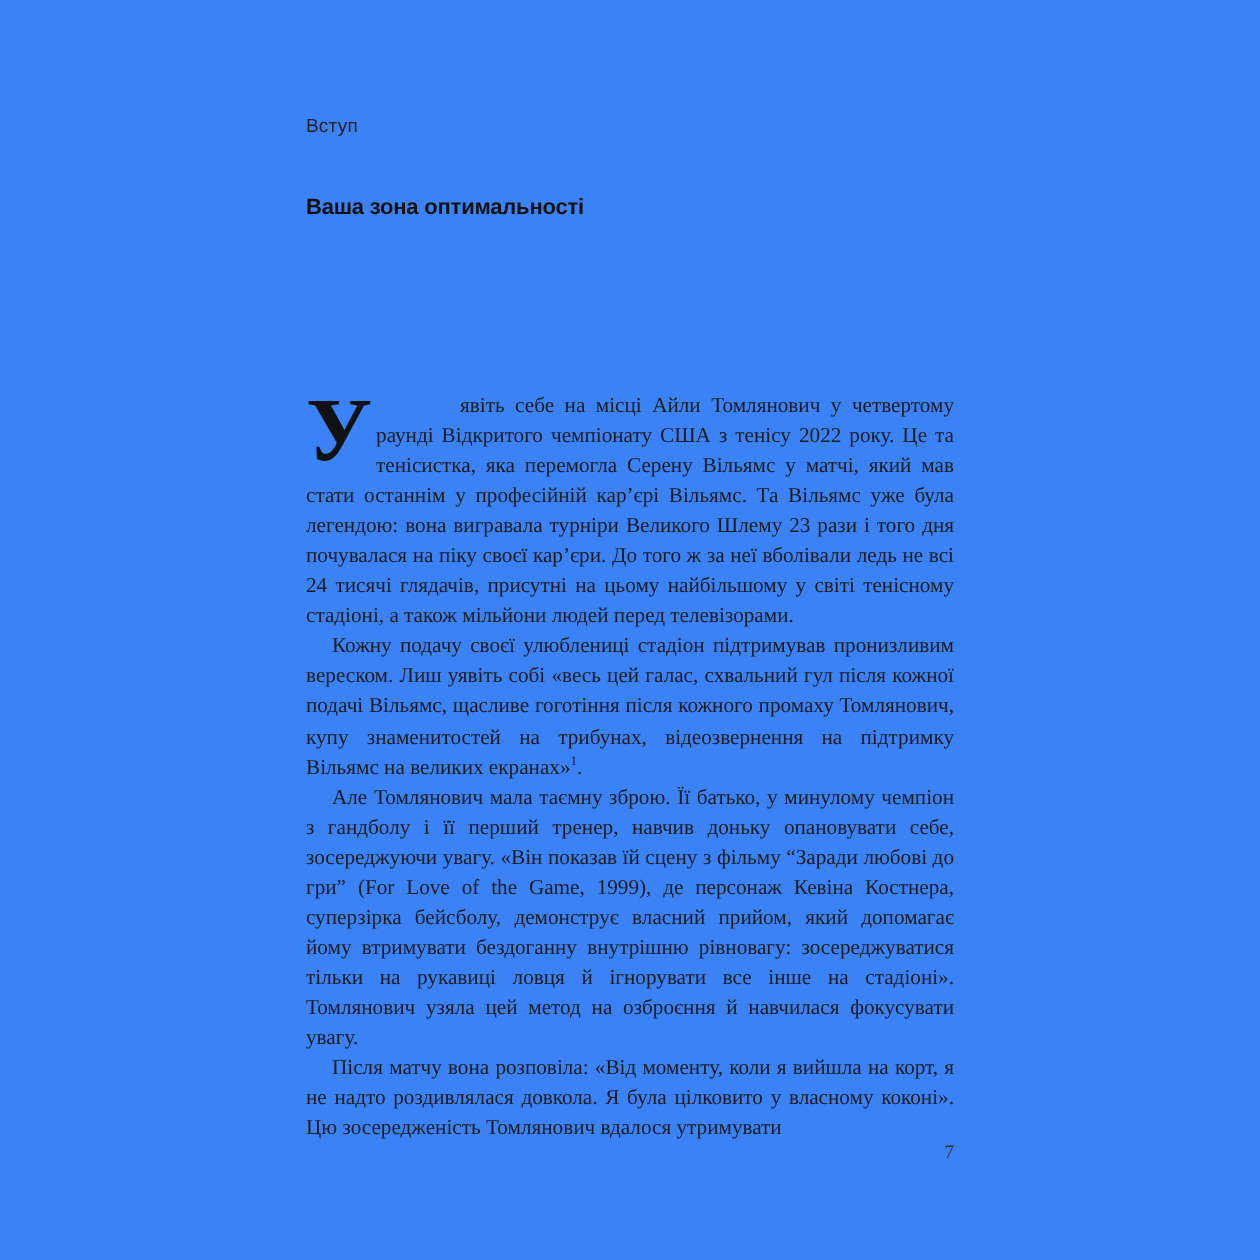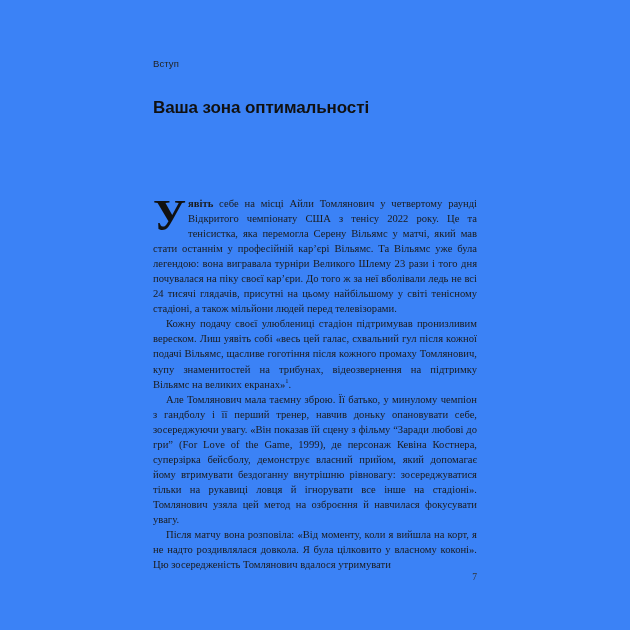--- a/index.html
+++ b/index.html
@@ -34,21 +34,21 @@
     letter-spacing: 0.1px;
   }
 
   
   .chapter-title {
     position: absolute;
     left: 153px;
     top: 87px;
     font-family: "Liberation Sans", sans-serif;
     font-weight: bold;
-    font-size: 17px;
+    font-size: 11px;
     line-height: 20px;
     color: #111111;
     letter-spacing: -0.1px;
   }
 
   
   .body-block {
     position: absolute;
     left: 153px;
     top: 196px;
@@ -77,21 +77,22 @@
     float: left;
     font-family: "Liberation Serif", serif;
     font-weight: bold;
     font-size: 45px;
     line-height: 37px;
     margin: 1px 2px 0 0;
     color: #111111;
   }
 
   .lead-in {
-    font-weight: bold;
+    font-weight: normal;
+    margin-left: 42px;
   }
 
   .fn-ref {
     font-size: 6.5px;
     vertical-align: super;
     line-height: 0;
   }
 
   
   .folio {

